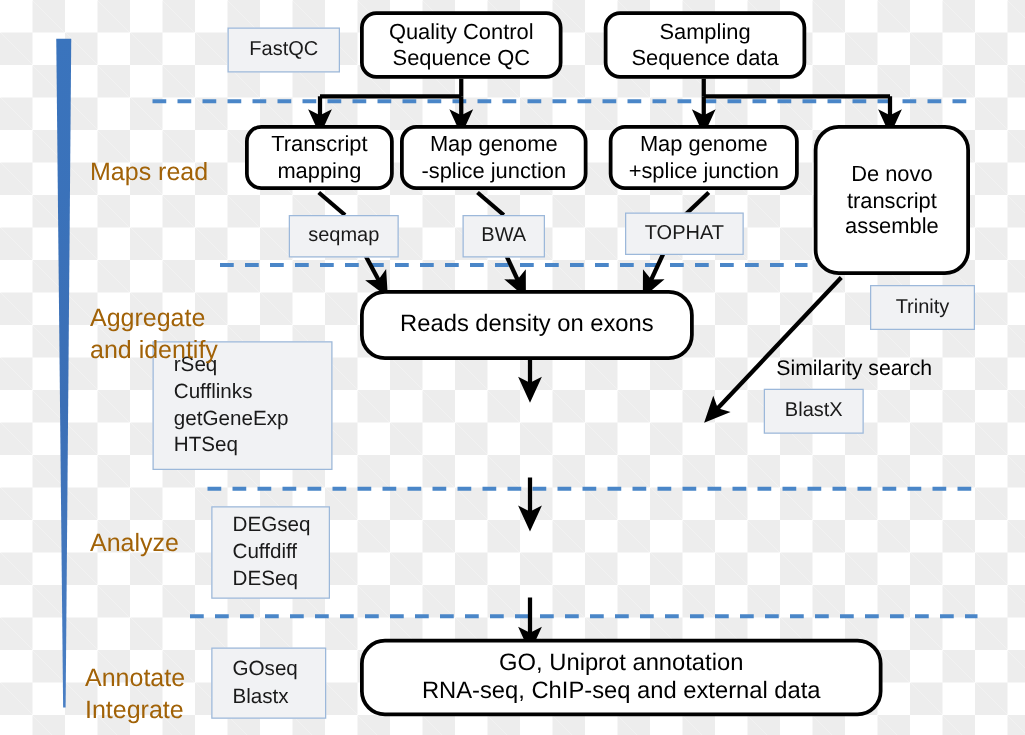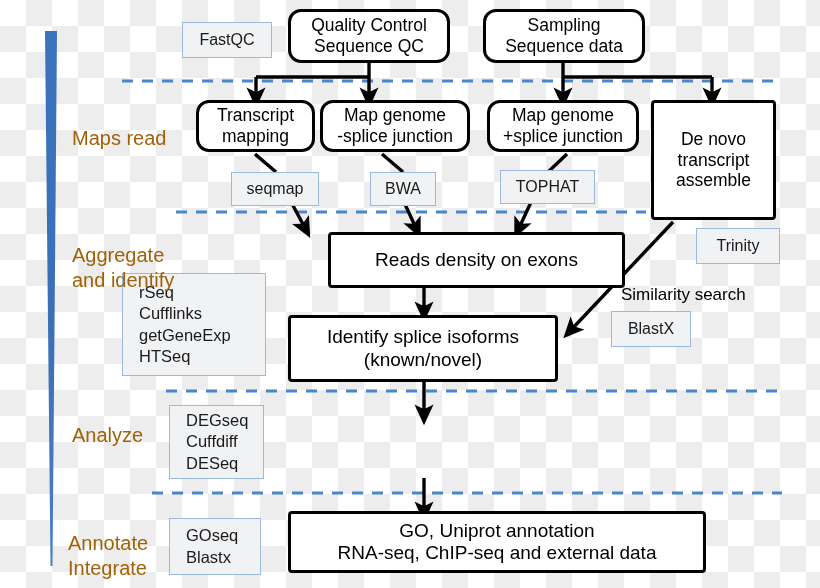--- a/index.html
+++ b/index.html
@@ -36,21 +36,21 @@
     border-radius: 13px;
     display: flex;
     align-items: center;
     justify-content: center;
     text-align: center;
     color: #000000;
     line-height: 1.18;
     font-size: 17.5px;
     padding: 2px 4px;
   }
-  .proc.big { border-radius: 4px; }
+  .proc.big { border-radius: 20px; }
   
   .tool {
     position: absolute;
     box-sizing: border-box;
     background: #f1f2f4;
     border: 1.6px solid #9cb8da;
     display: flex;
     align-items: center;
     justify-content: center;
     text-align: center;
@@ -180,28 +180,24 @@
     <span style="white-space:pre-line;">Map genome
 +splice junction</span>
   </div>
 
   <div class="proc big" style="left:651px; top:100px; width:125px; height:120px;">
     <span style="white-space:pre-line;">De novo
 transcript
 assemble</span>
   </div>
 
-  <div class="proc big" style="left:288px; top:232px; width:297px; height:56px; font-size:19px;margin-left:40px;">
+  <div class="proc big" style="left:288px; top:232px; width:267px; height:56px; font-size:19px;">
     <span style="white-space:pre-line;">Reads density on exons</span>
   </div>
 
-  <div class="proc big" style="left:288px; top:315px; width:270px; height:67px; font-size:19px;">
-    <span style="white-space:pre-line;">Identify splice isoforms
-(known/novel)</span>
-  </div>
 
 
   <div class="proc big" style="left:288px; top:511px; width:418px; height:62px; font-size:19px;">
     <span style="white-space:pre-line;">GO, Uniprot annotation
 RNA-seq, ChIP-seq and external data</span>
   </div>
 
   <div class="tool" style="left:182px; top:22px; width:90px; height:36px;">
     <span>FastQC</span>
   </div>

